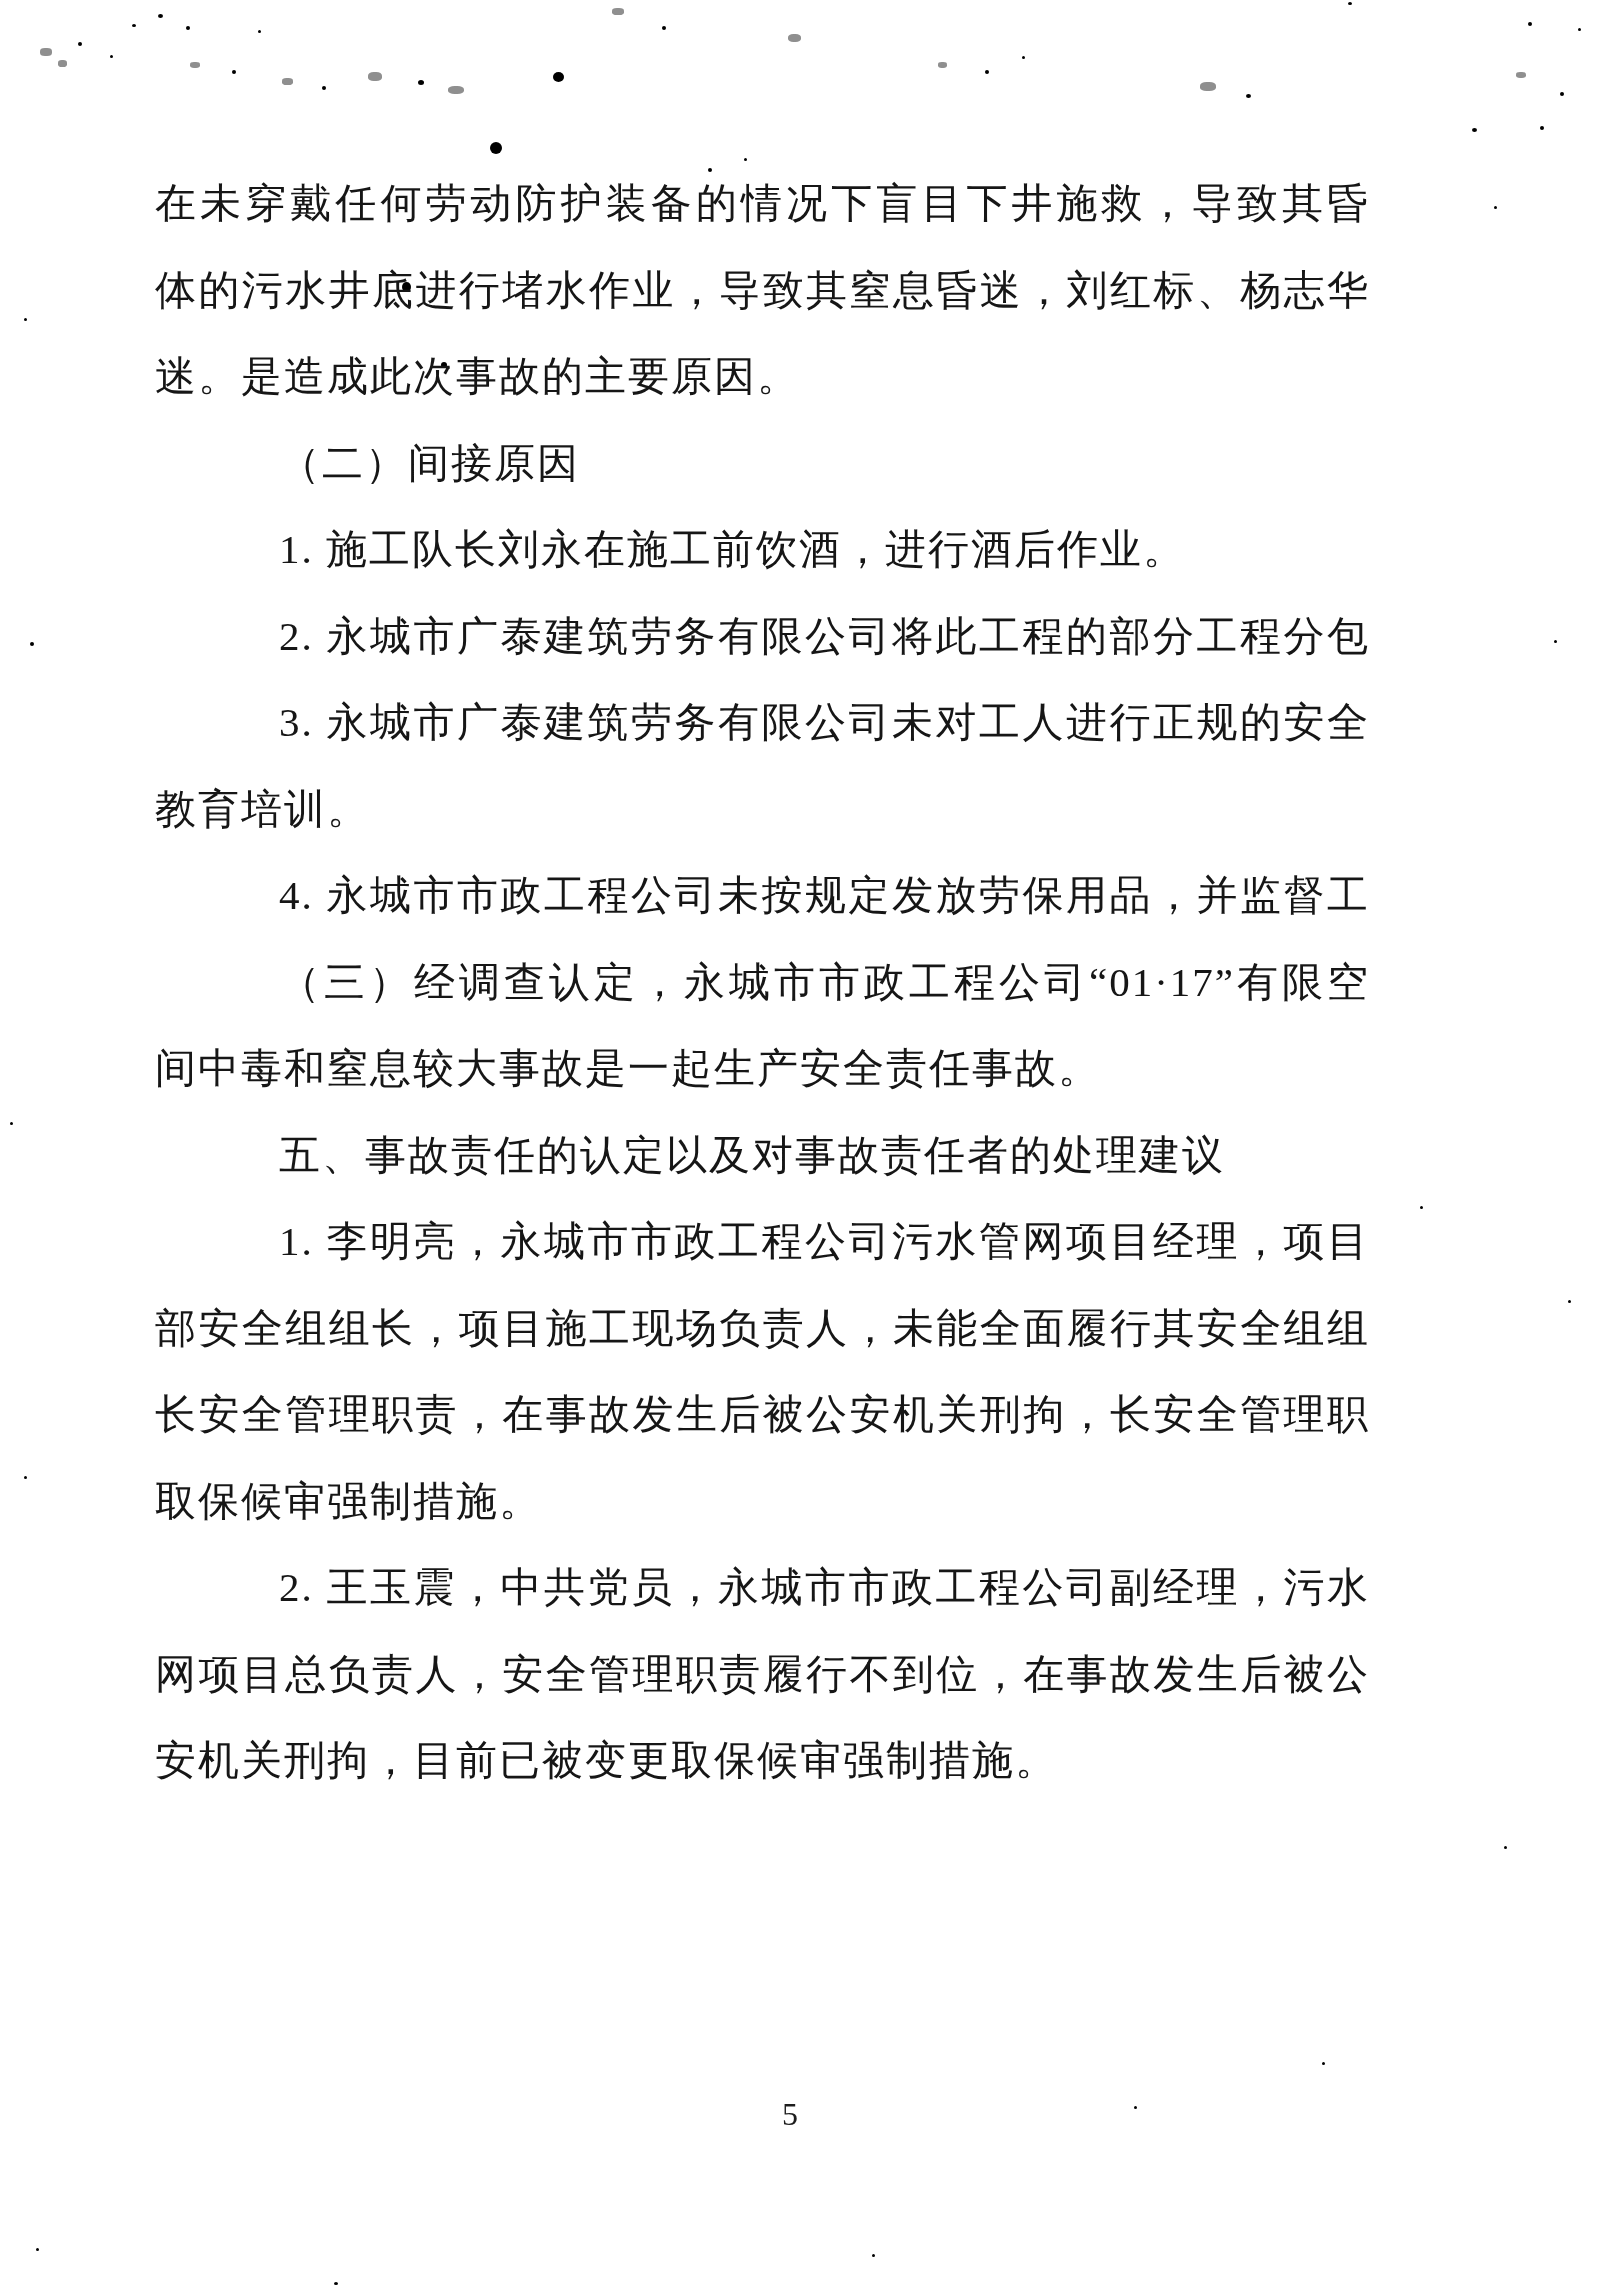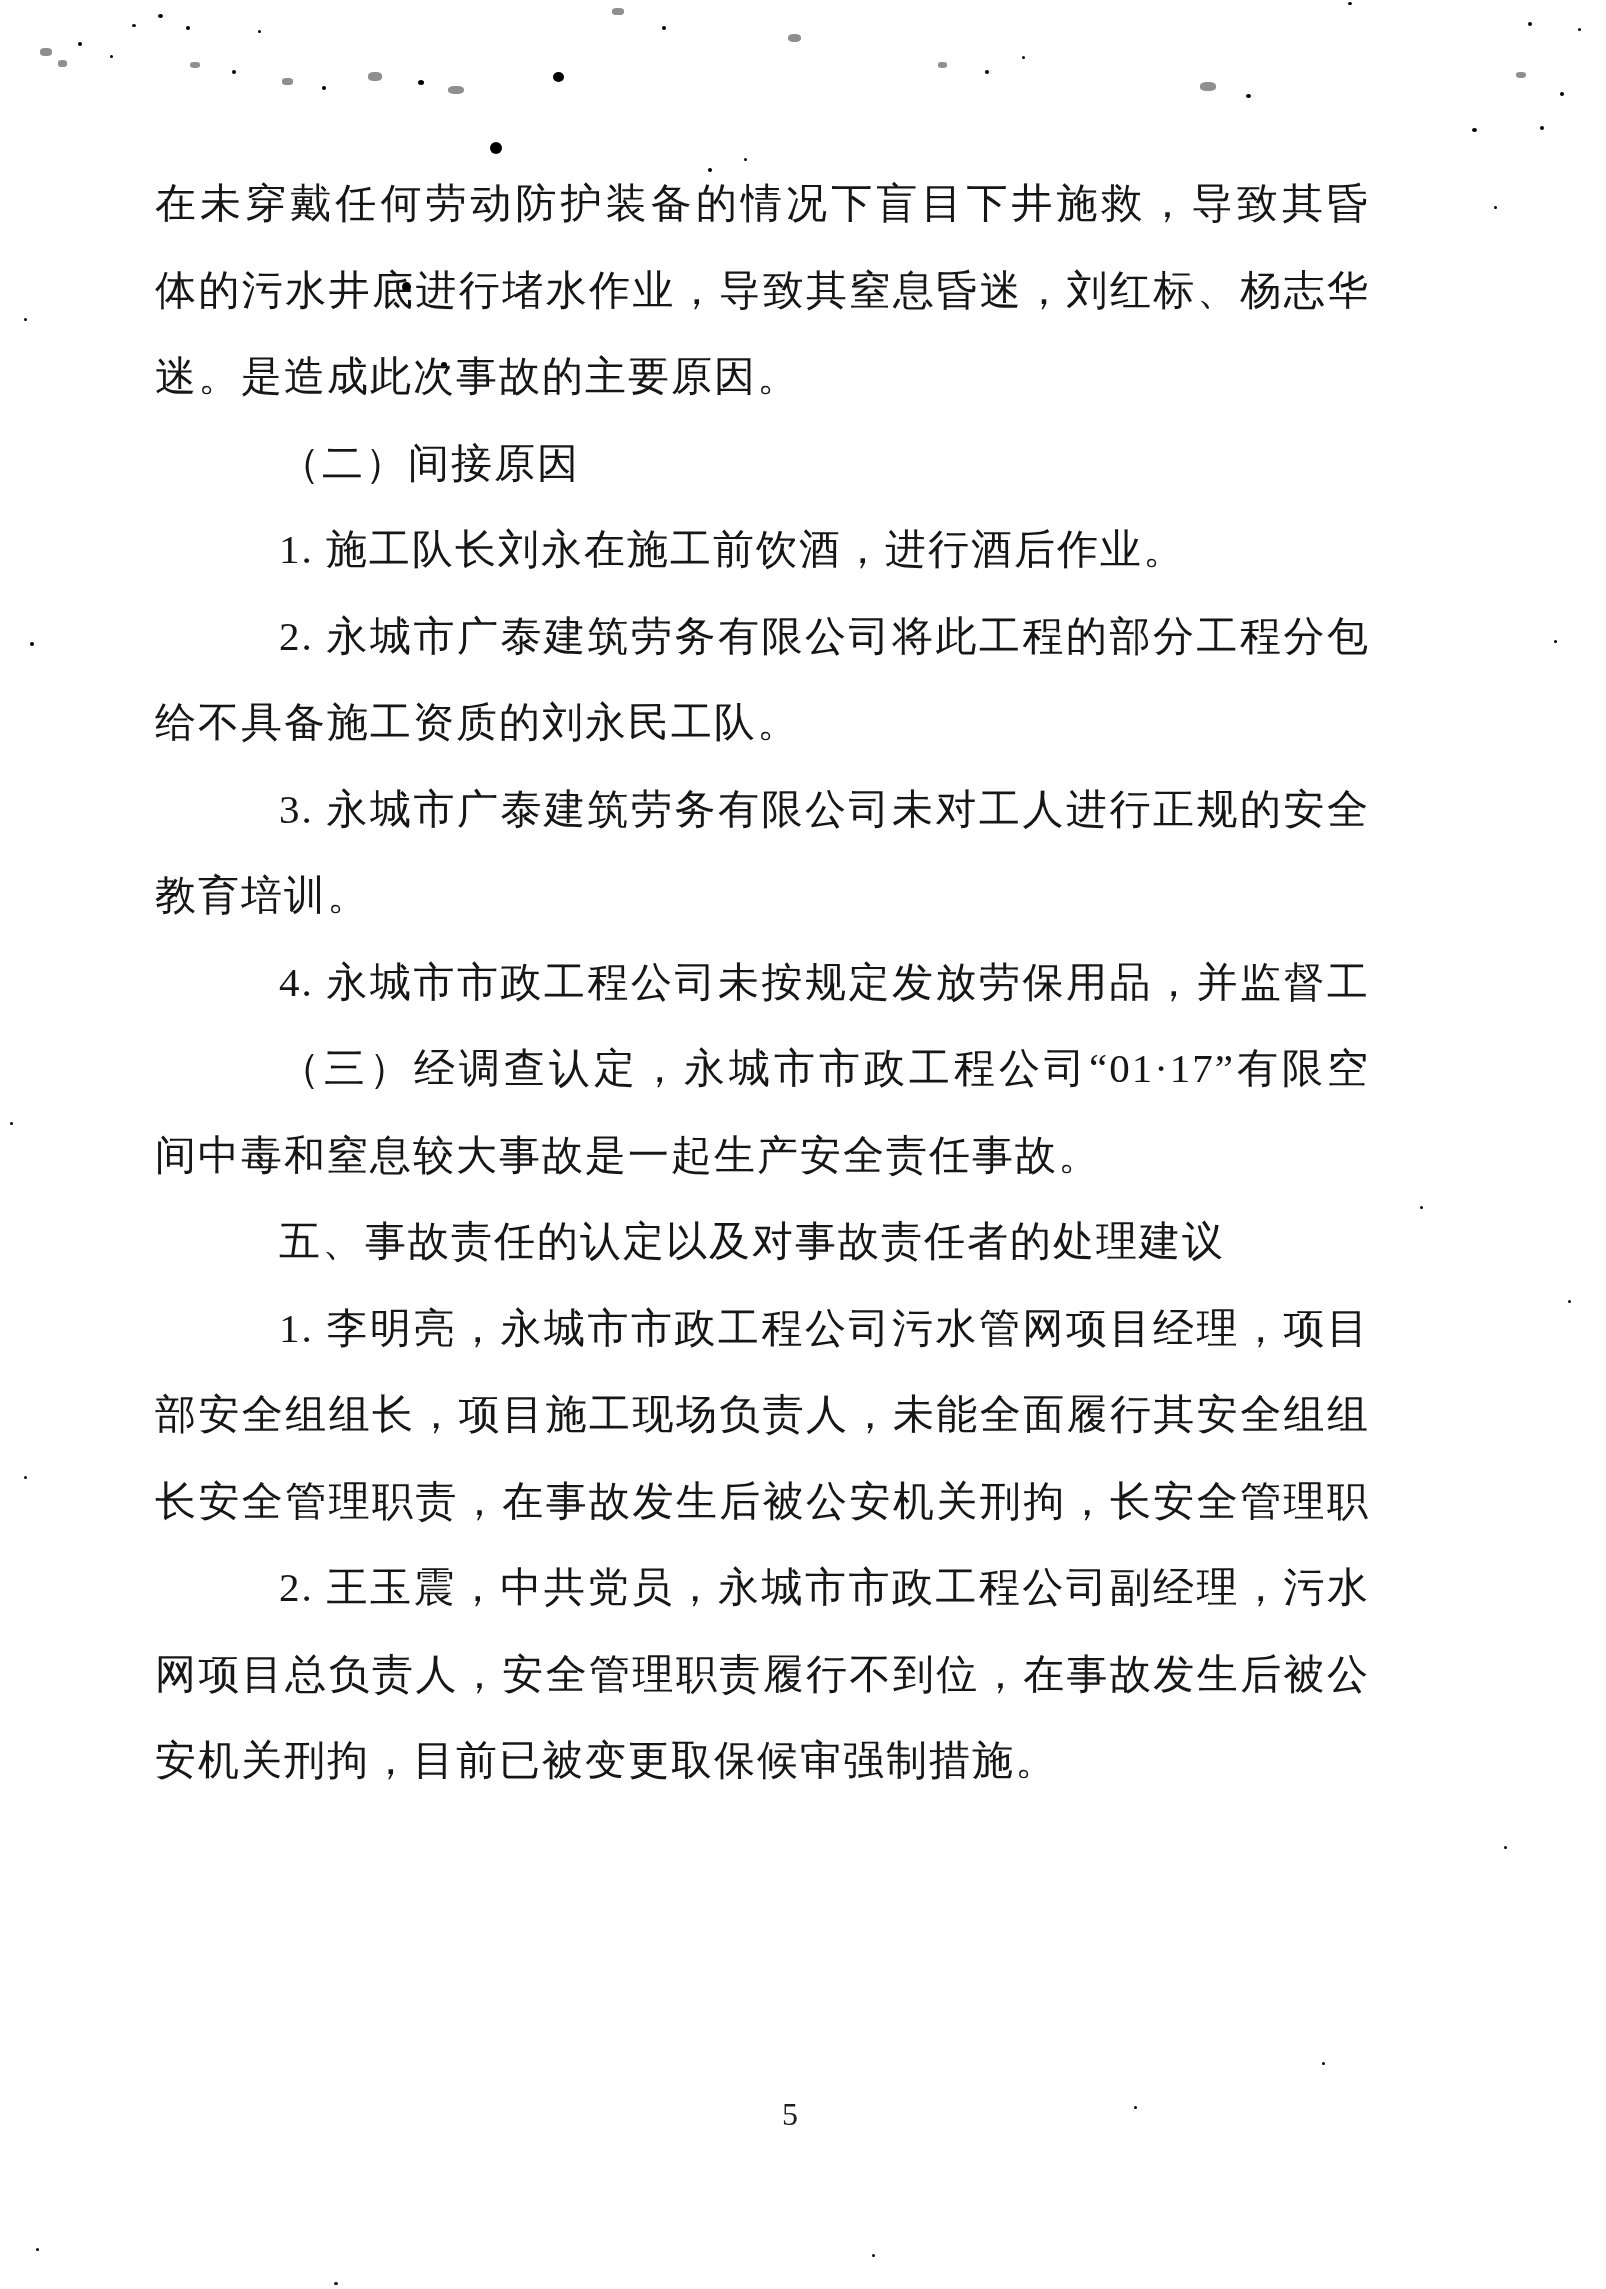--- a/index.html
+++ b/index.html
@@ -98,28 +98,28 @@
   <i class="speck" style="left:36px;top:2248px;width:3px;height:3px"></i>
 </div>
 
 <div class="doc">
   <div class="line fill">在未穿戴任何劳动防护装备的情况下盲目下井施救，导致其昏</div>
   <div class="line fill">体的污水井底进行堵水作业，导致其窒息昏迷，刘红标、杨志华</div>
   <div class="line">迷。是造成此次事故的主要原因。</div>
   <div class="line indent">（二）间接原因</div>
   <div class="line indent">1. 施工队长刘永在施工前饮酒，进行酒后作业。</div>
   <div class="line indent fill">2. 永城市广泰建筑劳务有限公司将此工程的部分工程分包</div>
-  <div class="line">给不具备施工资质的刘永民工队。</div>
   <div class="line indent fill">3. 永城市广泰建筑劳务有限公司未对工人进行正规的安全</div>
   <div class="line">教育培训。</div>
   <div class="line indent fill">4. 永城市市政工程公司未按规定发放劳保用品，并监督工人</div>
   <div class="line indent fill">（三）经调查认定，永城市市政工程公司“01·17”有限空</div>
   <div class="line">间中毒和窒息较大事故是一起生产安全责任事故。</div>
   <div class="line indent">五、事故责任的认定以及对事故责任者的处理建议</div>
   <div class="line indent fill">1. 李明亮，永城市市政工程公司污水管网项目经理，项目部</div>
   <div class="line fill">部安全组组长，项目施工现场负责人，未能全面履行其安全组组</div>
   <div class="line fill">长安全管理职责，在事故发生后被公安机关刑拘，长安全管理职责</div>
+  <div class="line">取保候审强制措施。</div>
   <div class="line indent fill">2. 王玉震，中共党员，永城市市政工程公司副经理，污水管</div>
   <div class="line fill">网项目总负责人，安全管理职责履行不到位，在事故发生后被公</div>
   <div class="line">安机关刑拘，目前已被变更取保候审强制措施。</div>
 </div>
 
 <div class="pageno">5</div>
 
 </body></html>

